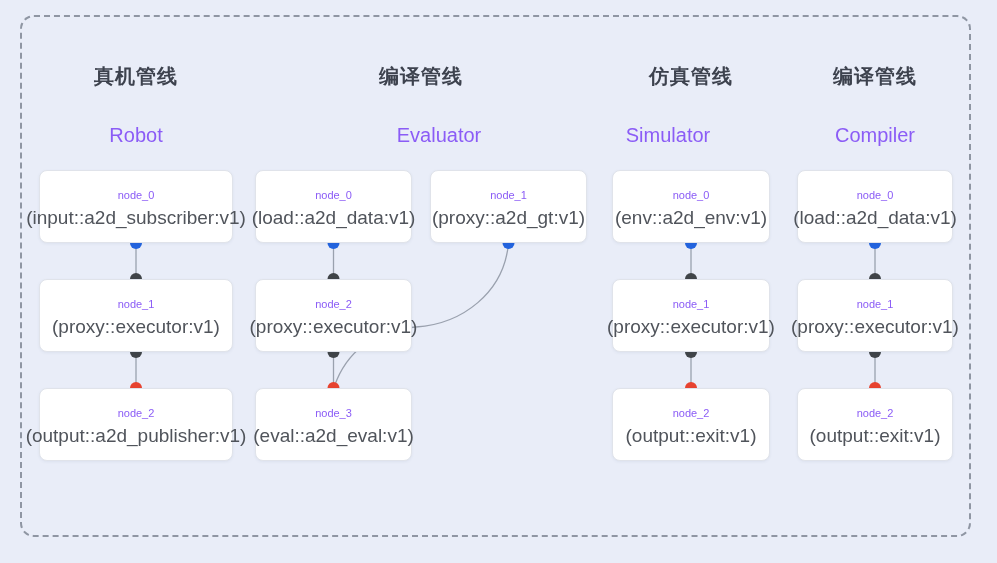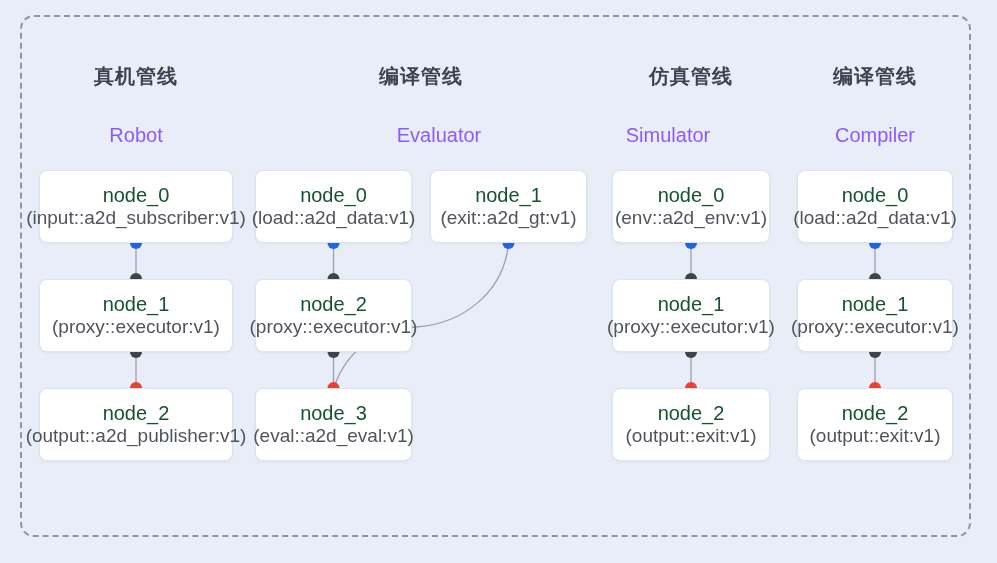--- a/index.html
+++ b/index.html
@@ -54,22 +54,22 @@
     border-radius: 8px;
     box-shadow: 0 1px 3px rgba(60, 80, 120, 0.07);
     display: flex;
     flex-direction: column;
     align-items: center;
     justify-content: center;
     gap: 3px;
     box-sizing: border-box;
   }
   .node .nname {
-    font-size: 20px;
-    color: #14532d;
+    font-size: 11px;
+    color: #8b5cf6;
     line-height: 19px;
   }
   .node .ntype {
     font-size: 19px;
     color: #50545b;
     line-height: 19px;
   }
 </style>
 </head>
 <body>
@@ -137,21 +137,21 @@
     <div class="nname">node_2</div>
     <div class="ntype">(output::a2d_publisher:v1)</div>
   </div>
 
   <div class="node" style="left:255px; top:170px; width:157px;">
     <div class="nname">node_0</div>
     <div class="ntype">(load::a2d_data:v1)</div>
   </div>
   <div class="node" style="left:430px; top:170px; width:157px;">
     <div class="nname">node_1</div>
-    <div class="ntype">(exit::a2d_gt:v1)</div>
+    <div class="ntype">(proxy::a2d_gt:v1)</div>
   </div>
   <div class="node" style="left:255px; top:279px; width:157px;">
     <div class="nname">node_2</div>
     <div class="ntype">(proxy::executor:v1)</div>
   </div>
   <div class="node" style="left:255px; top:388px; width:157px;">
     <div class="nname">node_3</div>
     <div class="ntype">(eval::a2d_eval:v1)</div>
   </div>
 

